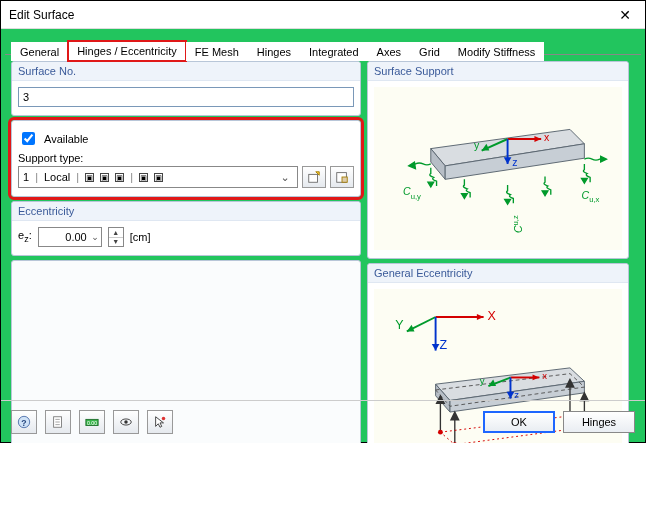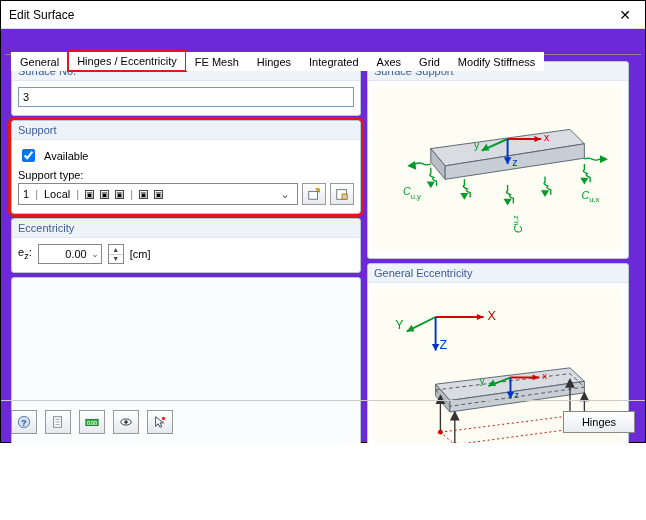--- a/index.html
+++ b/index.html
@@ -1,22 +1,22 @@
 <!DOCTYPE html>
 <html><head>
 <meta charset="utf-8">
 <style>
   * { box-sizing: border-box; }
   body { margin: 0; font-family: "Segoe UI", Tahoma, sans-serif; font-size: 11px; color: #000; background:#fff;}
-  .window { width: 646px; height: 443px; border: 1px solid #000; background: #6d28d9; position: relative; }
+  .window { width: 646px; height: 443px; border: 1px solid #000; background: #22c55e; position: relative; }
   .titlebar { height: 28px; background: #fff; display: flex; align-items: center; padding: 0 0 0 8px; border-bottom: 1px solid #ddd;}
   .titlebar .title { font-size: 12px; }
   .titlebar .closebtn { margin-left:auto; width:40px; height:28px; display:flex; align-items:center; justify-content:center; font-size:14px;}
   .tabstrip { height: 22px; border-bottom: 1px solid #888; display: flex; align-items:flex-end; padding:0 6px; margin:4px 4px 0 4px;}
-  .tab { padding:3px 8px; border:1px solid transparent; border-bottom:none; background:#fff; color:#000; font-size:11px; position:relative; top:17px;}
+  .tab { padding:3px 8px; border:1px solid transparent; border-bottom:none; background:#fff; color:#000; font-size:11px; position:relative; top:7px;}
   .tab.active { border:1px solid #888; border-bottom:1px solid #fff; background:#fff;}
   .tab.highlight { outline:2px solid #e01818; outline-offset:-1px;}
   .content { padding: 6px 10px 0 10px; display:flex; gap:6px; height: 408px;}
   .leftcol { width: 350px; display:flex; flex-direction:column; gap:4px;}
   .rightcol { width: 262px; display:flex; flex-direction:column; gap:4px;}
   .group { border:1px solid #b8c6d8; border-radius:3px; background:#fff; padding:4px 6px 8px 6px;}
   .group.blank { flex:1; background:#fafcfd;}
   .gtitle { color:#3a5a99; font-size:11px; margin-bottom:4px; padding:2px 0;}
   .group .gtitle { border-bottom:1px solid #dfe7f2; margin:-4px -6px 6px -6px; padding:3px 6px; background:#eef3fa; border-radius:3px 3px 0 0;}
   .textbox { width:100%; height:20px; border:1px solid #7a98b8; background:#fff; padding:2px 4px; font-size:11px;}
@@ -72,21 +72,20 @@
 
   <div class="content">
     <div class="leftcol">
 
       <div class="group">
         <div class="gtitle">Surface No.</div>
         <input class="textbox" value="3" style="">
       </div>
 
       <div class="group support-group">
-        <div class="gtitle">Support</div>
         <label class="checkbox-row">
           <input type="checkbox" checked="" style="">
           <span class="label">Available</span>
         </label>
         <div class="label" style="margin-top:0;">Support type:</div>
         <div class="dropdown-row">
           <div class="dropdown">
             <div class="dd-text">
               <span>1</span>
               <span class="dd-sep">|</span>
@@ -271,16 +270,17 @@
           </svg>
       </div>
       <div class="iconbtn">
         <svg class="iconglyph" viewBox="0 0 16 16">
             <polygon points="3,2 3,13 6,10 8,14 10,13 8,9 12,9" fill="#fff" stroke="#333"></polygon>
             <circle cx="12" cy="4" r="2" fill="#d33"></circle>
           </svg>
       </div>
     </div>
     <div class="spacer"></div>
+    <button class="btn primary">OK</button>
     <div style="width:8px"></div>
     <button class="btn">Hinges</button>
   </div>
 </div>
 
 </body></html>

